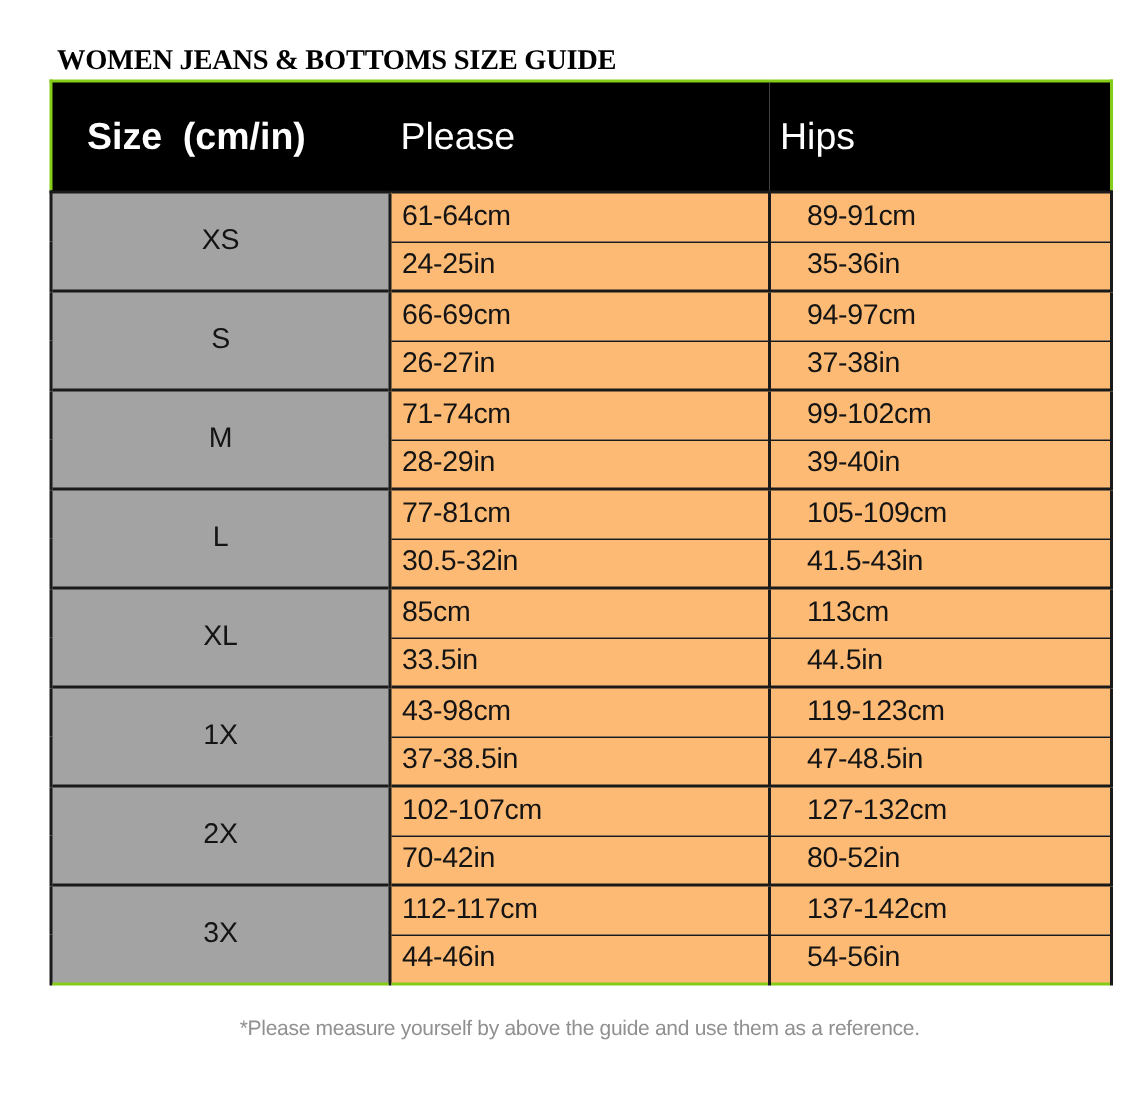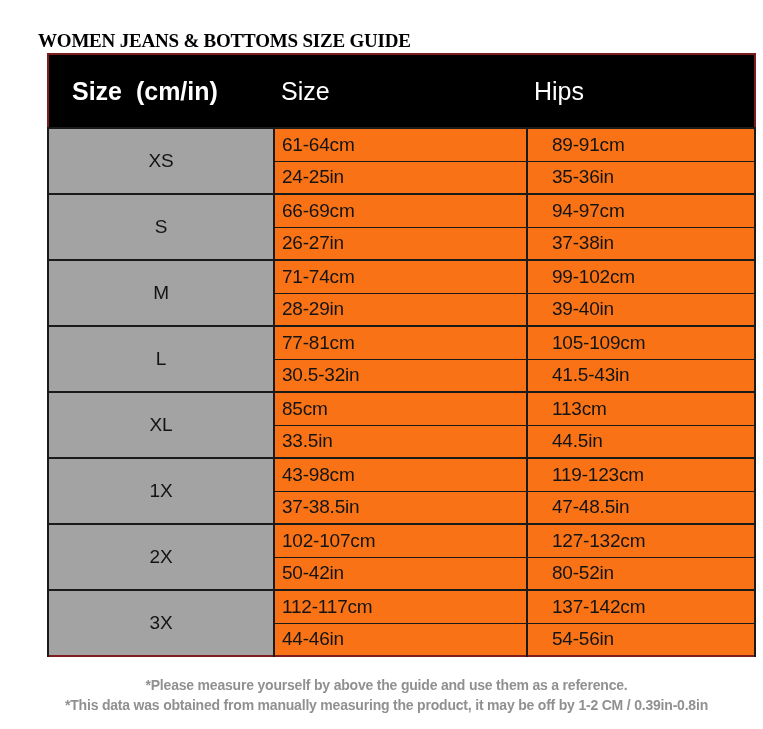--- a/index.html
+++ b/index.html
@@ -16,22 +16,21 @@
     font-family: "Liberation Serif", serif;
     font-weight: bold; font-size: 19px; line-height: 22px;
     letter-spacing: -0.2px; color: #000;
     white-space: pre;
   }
 
   table.size-guide {
     position: absolute; left: 33px; top: 53px;
     width: 707px;
     border-collapse: collapse; table-layout: fixed;
-    border: 2px solid #7f1d1d;
-    margin-left: 14px;
+    border: 2px solid #84cc16;
   }
   col.c-size  { width: 226px; }
   col.c-waist { width: 253px; }
   col.c-hips  { width: 228px; }
 
   thead th {
     background: #000000; color: #ffffff;
     height: 74px; vertical-align: middle; text-align: left;
     font-size: 25px; border: 0;
   }
@@ -42,49 +41,49 @@
     border: 1px solid #1a1a1a;
     height: 33px; vertical-align: middle;
     font-size: 19px; color: #141414;
     letter-spacing: -0.2px;
   }
   td.size-cell {
     background: #a3a3a3; text-align: center;
     border-left: 2px solid #1a1a1a;
     font-size: 19px;
   }
-  td.val { text-align: left; padding-left: 7px; background: #f97316; }
+  td.val { text-align: left; padding-left: 7px; background: #fdba74; }
   td.col-waist { border-left: 2px solid #1a1a1a; border-right: 2px solid #1a1a1a; }
   td.col-hips  { border-right: 2px solid #1a1a1a; padding-left: 24px; }
   tr.group-start td { border-top: 2px solid #1a1a1a; }
 
   .footnotes {
     position: absolute; left: 33px; top: 675px; width: 707px;
     text-align: center;
-    color: #909090; font-weight: bold;
+    color: #909090; font-weight: normal;
     font-size: 14px; line-height: 20px; letter-spacing: -0.2px;
   }
 </style>
 </head>
 <body>
 
 <div class="page">
 
   <div class="title">WOMEN JEANS &amp; BOTTOMS SIZE GUIDE</div>
 
   <table class="size-guide">
     <colgroup>
       <col class="c-size">
         <col class="c-waist">
         <col class="c-hips">
     </colgroup>
     <thead>
       <tr>
         <th class="h-size">Size  (cm/in)</th>
-        <th class="h-meas">Size</th>
+        <th class="h-meas">Please</th>
         <th class="h-meas">Hips</th>
       </tr>
     </thead>
     <tbody>
       <tr class="group-start">
         <td class="size-cell" rowspan="2">XS</td>
         <td class="val col-waist">61-64cm</td>
         <td class="val col-hips">89-91cm</td>
       </tr>
       <tr>
@@ -141,34 +140,33 @@
         <td class="val col-waist">37-38.5in</td>
         <td class="val col-hips">47-48.5in</td>
       </tr>
 
       <tr class="group-start">
         <td class="size-cell" rowspan="2">2X</td>
         <td class="val col-waist">102-107cm</td>
         <td class="val col-hips">127-132cm</td>
       </tr>
       <tr>
-        <td class="val col-waist">50-42in</td>
+        <td class="val col-waist">70-42in</td>
         <td class="val col-hips">80-52in</td>
       </tr>
 
       <tr class="group-start">
         <td class="size-cell" rowspan="2">3X</td>
         <td class="val col-waist">112-117cm</td>
         <td class="val col-hips">137-142cm</td>
       </tr>
       <tr>
         <td class="val col-waist">44-46in</td>
         <td class="val col-hips">54-56in</td>
       </tr>
     </tbody>
   </table>
 
   <div class="footnotes">
     <div>*Please measure yourself by above the guide and use them as a reference.</div>
-    <div>*This data was obtained from manually measuring the product, it may be off by 1-2 CM / 0.39in-0.8in</div>
   </div>
 
 </div>
 
 </body></html>

